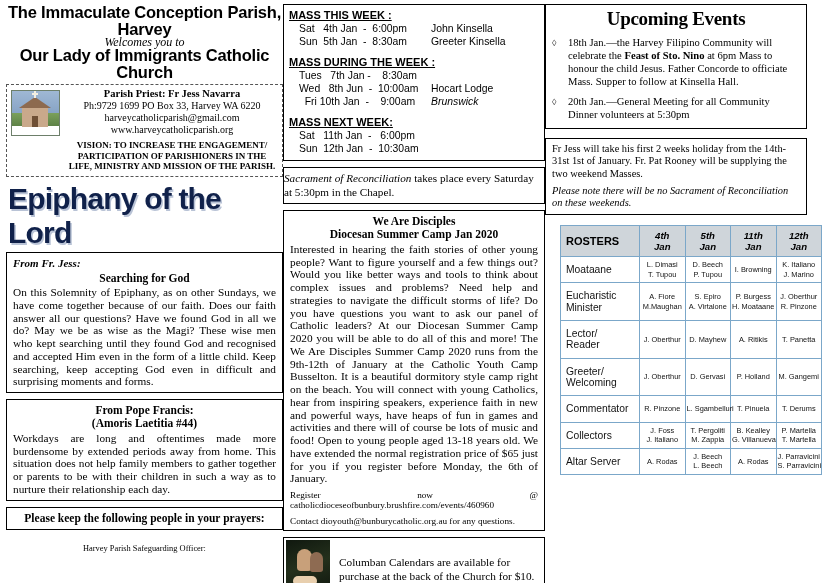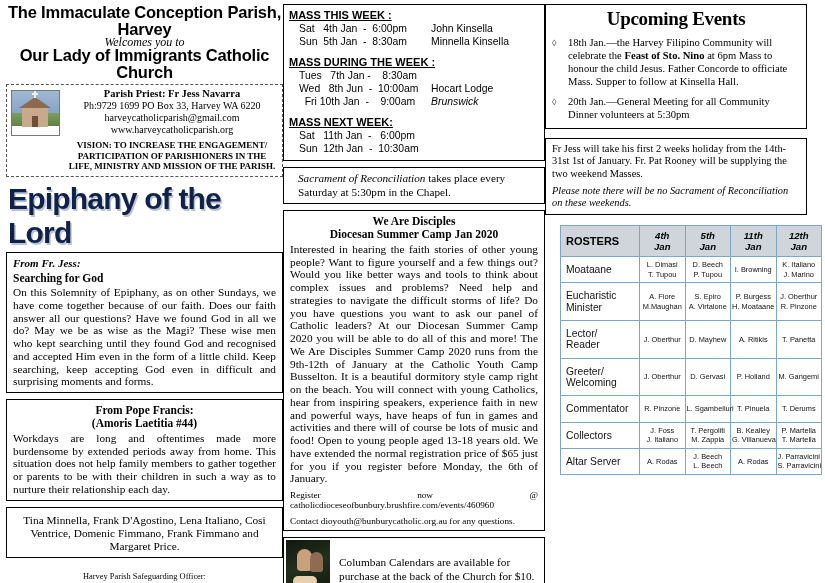--- a/index.html
+++ b/index.html
@@ -54,34 +54,34 @@
     font-family:"Liberation Sans",sans-serif;font-weight:bold;
     font-size:30px;letter-spacing:-0.8px;margin:5px 0 2px 2px;
     color:#10214a;text-shadow:1.5px 1.5px 0 #b9c3d6;
   }
 
   .box{border:1.6px solid #000;padding:4px 6px;margin-bottom:6px;background:#fff;}
   .ttl-it{font-style:italic;font-weight:bold;font-size:11px;}
   .ttl-c{text-align:center;font-weight:bold;font-size:11.5px;line-height:1.12;}
   .body-j{text-align:justify;font-size:11.3px;line-height:1.13;margin-top:2px;hyphens:auto;}
   .body-c{text-align:center;font-size:11.3px;line-height:1.15;margin-top:2px;}
-  .sub-c{font-weight:bold;font-size:11.5px;margin:3px 0 1px;}
+  .sub-c{text-align:center;font-weight:bold;font-size:11.5px;margin:3px 0 1px;}
 
   .safeguard{text-align:center;font-size:8.4px;line-height:1.35;margin-top:13px;}
 
   
   .mass-box{border:1px solid #000;padding:4px 5px 5px;}
   .mass-h{font-family:"Liberation Sans",sans-serif;font-weight:bold;font-size:11px;text-decoration:underline;margin:0 0 1px;}
   .mass-h.gap{margin-top:7px;}
   .mass-row{display:flex;font-family:"Liberation Sans",sans-serif;font-size:10.4px;line-height:1.28;}
   .mass-when{width:132px;flex:0 0 132px;padding-left:10px;white-space:pre;}
   .mass-who{flex:1;}
   .mass-who.it{font-style:italic;}
 
-  .recon{border:1px solid #000;padding:4px 14px;margin-top:6px;font-size:11.2px;line-height:1.2;}
+  .recon{border:1px solid #000;padding:4px 0;margin-top:6px;font-size:11.2px;line-height:1.2;}
   .recon i{font-style:italic;}
 
   .calbox{border:1.6px solid #000;margin-top:6px;display:flex;align-items:stretch;padding:2px;}
   .cal-img{
     width:44px;flex:0 0 44px;height:58px;position:relative;overflow:hidden;
     background:linear-gradient(160deg,#10180f 0%,#24301c 45%,#0d130c 100%);
   }
   .cal-img .fig1{position:absolute;left:11px;top:9px;width:15px;height:22px;border-radius:8px 8px 4px 4px;background:#c8a07a;}
   .cal-img .fig2{position:absolute;left:24px;top:12px;width:13px;height:20px;border-radius:7px 7px 3px 3px;background:#8e6b52;}
   .cal-img .baby{position:absolute;left:7px;top:36px;width:24px;height:10px;border-radius:5px;background:#e8cfae;}
@@ -147,41 +147,41 @@
       <div class="body-j">On this Solemnity of Epiphany, as on other Sundays, we have come together because of our faith.  Does our faith answer all our questions? Have we found God in all we do? May we be as wise as the Magi? These wise men who kept searching until they found God and recognised and accepted Him even in the form of a little child. Keep searching, keep accepting God even in difficult and surprising moments and forms.</div>
     </div>
 
     <div class="box">
       <div class="ttl-c">From Pope Francis:</div>
       <div class="ttl-c">(Amoris Laetitia #44)</div>
       <div class="body-j">Workdays are long  and oftentimes made more burdensome by extended periods away from home. This situation does not help family members to gather together or parents to be with their children in such a way as to nurture their relationship each day.</div>
     </div>
 
     <div class="box">
-      <div class="body-c">Tina Minnella, Frank D'Agostino, Lena Italiano, Cosi Ventrice, Domenic Fimmano, Frank Fimmano and Margaret Price.</div>
+      <div class="ttl-c">Please keep the following people in your prayers:</div>
     </div>
 
     <div class="safeguard">
       <div>Harvey Parish Safeguarding Officer:</div>
 
     </div>
   </div>
 
   <div class="col-mid">
 
     <div class="mass-box">
       <div class="mass-h">MASS THIS WEEK :</div>
       <div>
         <div class="mass-row">
           <span class="mass-when">Sat   4th Jan  -  6:00pm</span>
           <span class="mass-who">John Kinsella</span>
         </div>
         <div class="mass-row">
           <span class="mass-when">Sun  5th Jan  -  8:30am</span>
-          <span class="mass-who">Minnella Kinsella</span>
+          <span class="mass-who">Greeter Kinsella</span>
         </div>
       </div>
 
       <div class="mass-h gap">MASS DURING THE WEEK :</div>
       <div>
         <div class="mass-row">
           <span class="mass-when">Tues   7th Jan -    8:30am</span>
           <span class="mass-who"></span>
         </div>
         <div class="mass-row">

